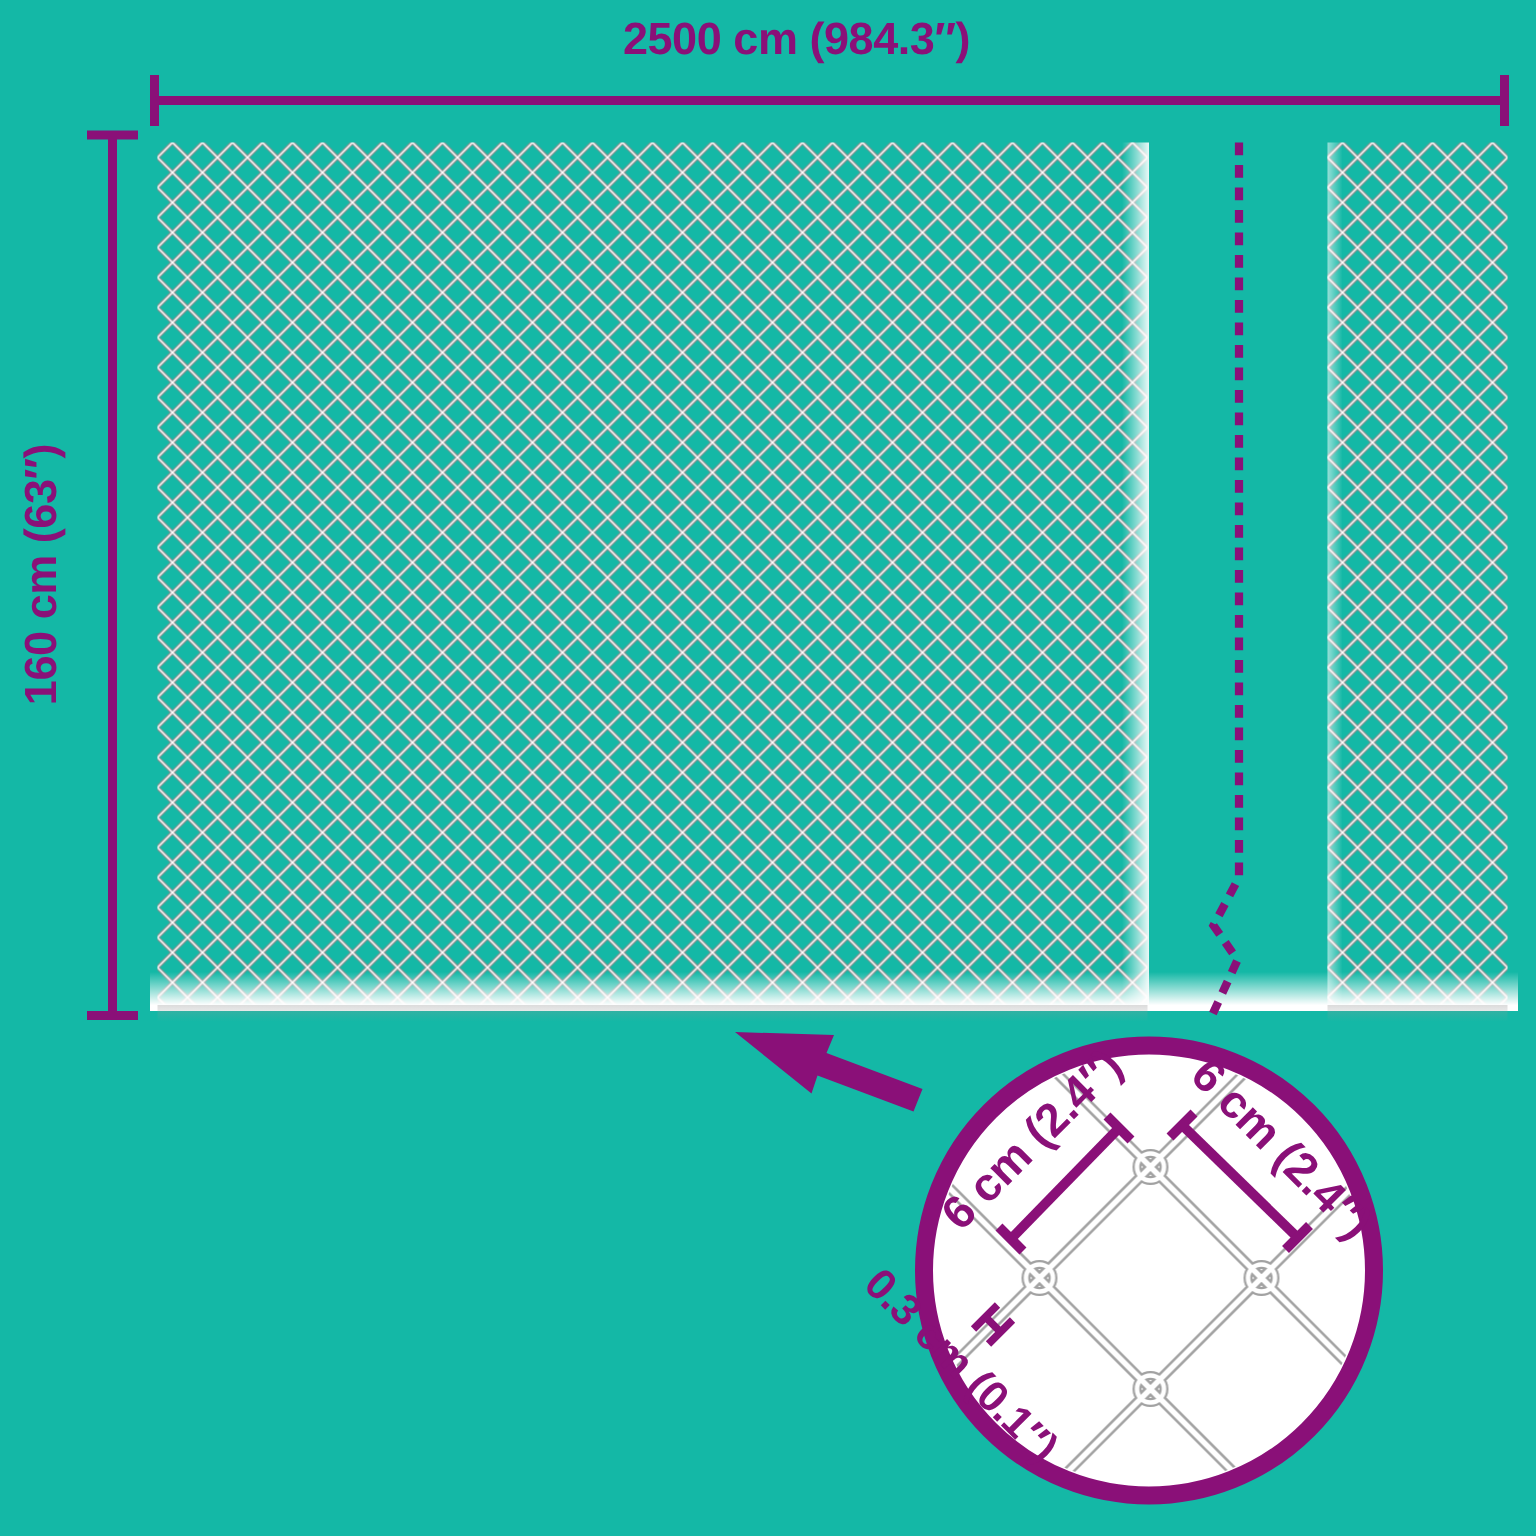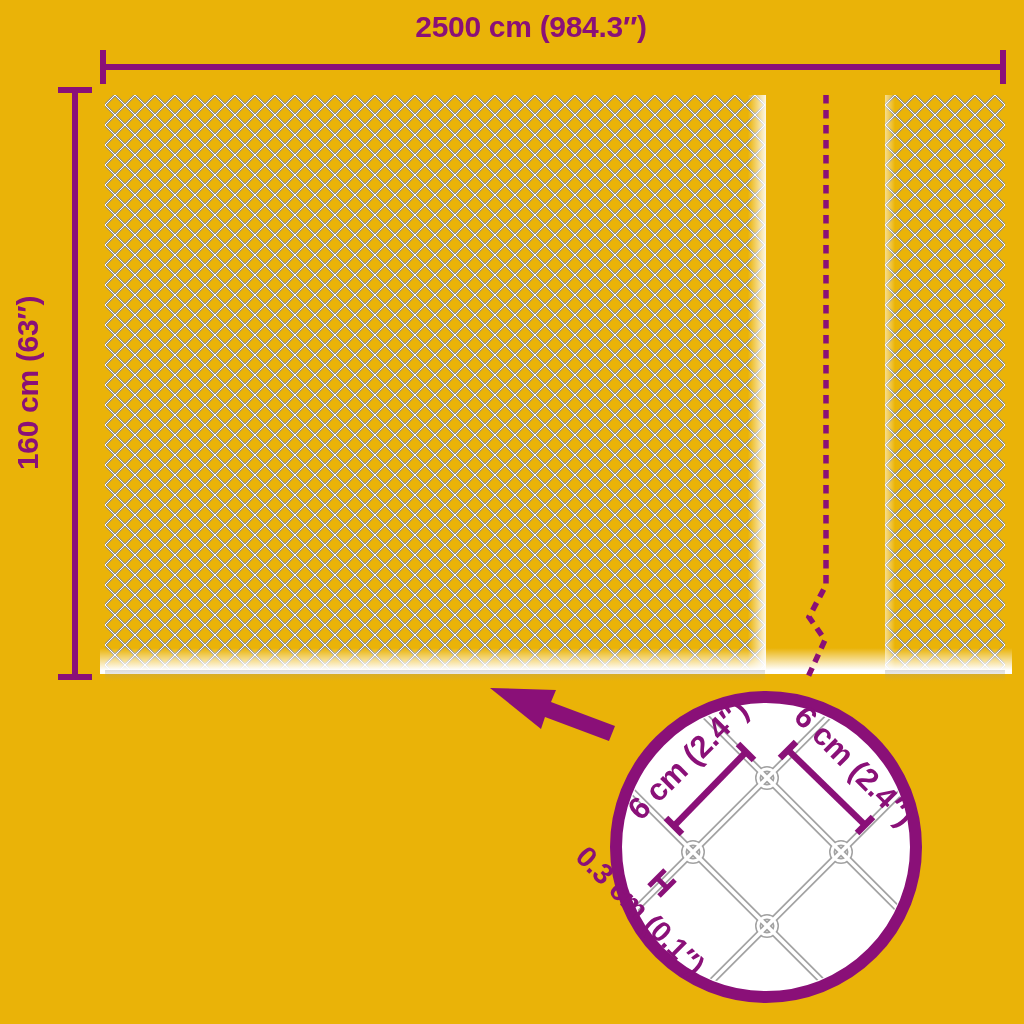--- a/index.html
+++ b/index.html
@@ -1,18 +1,18 @@
 <!DOCTYPE html>
 <html style="--accent: #8a1078;"><head>
 <meta charset="utf-8">
 <style>
   :root { --accent:#8a1078; }
   html,body{margin:0;padding:0;background:#fff;}
   body{width:1024px;height:1024px;overflow:hidden;}
-  .canvas{position:relative;width:1024px;height:1024px;font-family:"Liberation Sans",sans-serif;background:#eab308;}
+  .canvas{position:relative;width:1024px;height:1024px;font-family:"Liberation Sans",sans-serif;background:#14b8a6;}
   .canvas svg{position:absolute;left:0;top:0;}
   .ps{stroke:var(--accent);}
   .pf{fill:var(--accent);}
   .lbl{
     position:absolute;
     color:var(--accent);
     font-weight:700;
     white-space:nowrap;
     letter-spacing:-0.3px;
     transform-origin:center center;

